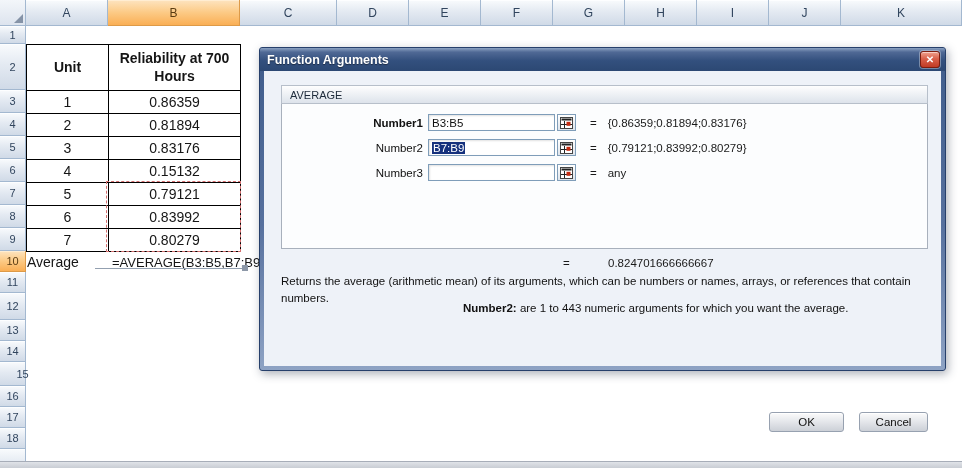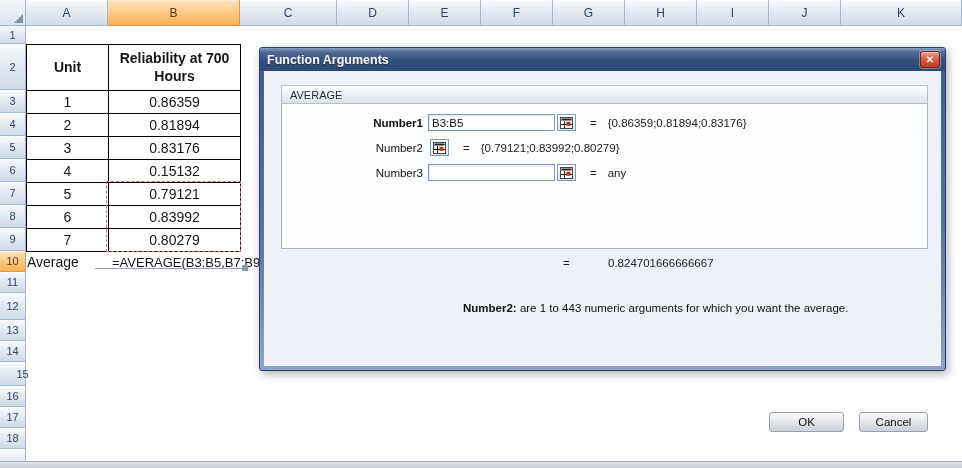--- a/index.html
+++ b/index.html
@@ -210,20 +210,23 @@
             <line x1="1" y1="7.5" x2="12" y2="7.5" stroke="#222"></line>
             <rect x="6.5" y="4.8" width="4" height="4" fill="#c42a10"></rect>
           </svg>
         </button>
         <span class="feq">=</span>
         <span class="fval">{0.86359;0.81894;0.83176}</span>
       </div>
 
       <div class="fld" style="top:68px;">
         <span class="flabel">Number2</span>
+        <span class="finput">
+            <span class="sel-text">B7:B9</span>
+          </span>
         <button class="ficon">
           <svg width="13" height="12" viewBox="0 0 13 12">
             <rect x="0.5" y="0.5" width="12" height="11" fill="#fff" stroke="#444"></rect>
             <rect x="1.5" y="1.5" width="10" height="2" fill="#222"></rect>
             <line x1="4.5" y1="4" x2="4.5" y2="11" stroke="#222"></line>
             <line x1="1" y1="7.5" x2="12" y2="7.5" stroke="#222"></line>
             <rect x="6.5" y="4.8" width="4" height="4" fill="#c42a10"></rect>
           </svg>
         </button>
         <span class="feq">=</span>
@@ -244,20 +247,21 @@
             <rect x="6.5" y="4.8" width="4" height="4" fill="#c42a10"></rect>
           </svg>
         </button>
         <span class="feq">=</span>
         <span class="fval">any</span>
       </div>
 
       <span class="res-eq">=</span>
       <span class="res-val">0.824701666666667</span>
 
+      <div class="descr">Returns the average (arithmetic mean) of its arguments, which can be numbers or names, arrays, or references that contain numbers.</div>
 
       <div class="arg-help"><b>Number2:</b> <span>are 1 to 443 numeric arguments for which you want the average.</span></div>
 
       <button class="btn btn-ok">OK</button>
       <button class="btn btn-cancel">Cancel</button>
     </div>
   </div>
 </div>
 
 </body></html>

